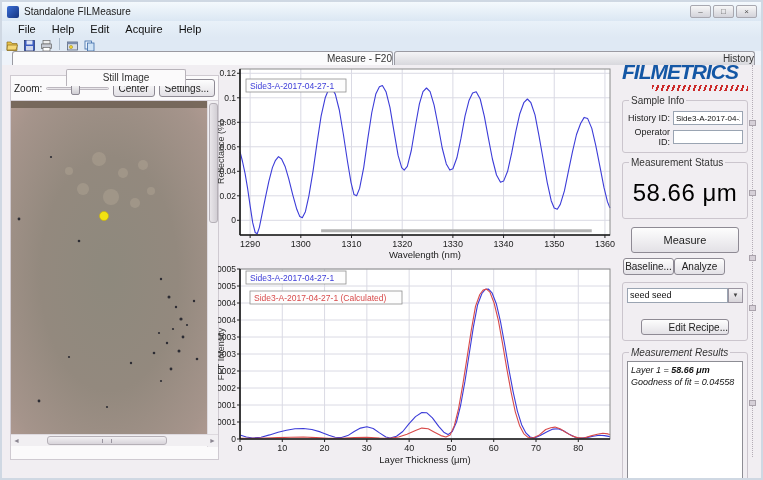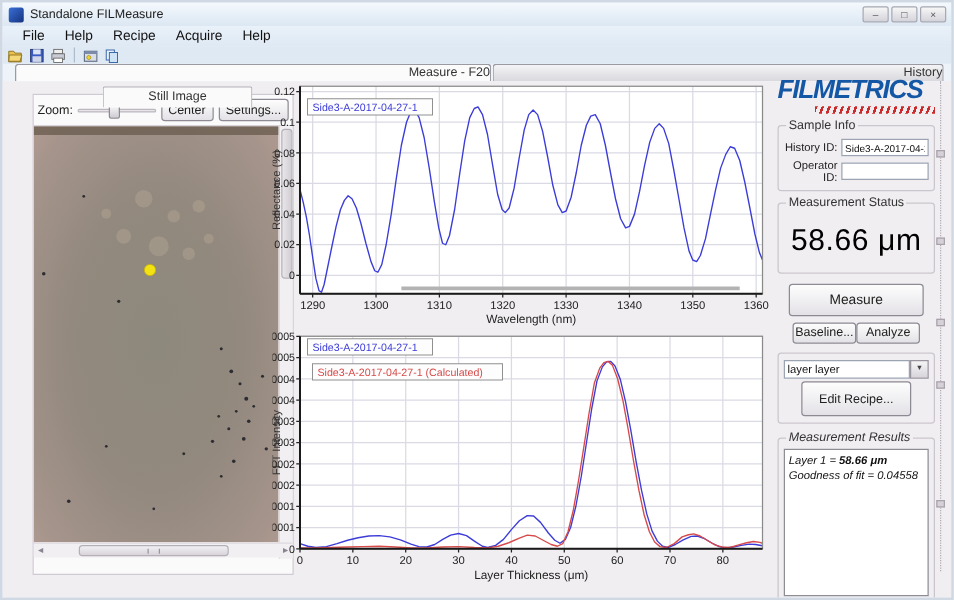--- a/index.html
+++ b/index.html
@@ -27,21 +27,21 @@
   .tabrow { position:absolute; left:0; top:49px; right:0; height:14px; }
   .main-tab { position:absolute; height:14px; border:1px solid #9a9aa2; border-bottom:none;
     border-radius:3px 3px 0 0; font-size:10px; color:#333; text-align:right; line-height:13px; }
   .main-tab.active { background:#fbfbfc; }
   .main-tab.inactive { background:linear-gradient(#f4f4f6,#d8d8dd); }
   .content { position:absolute; left:0; top:63px; right:0; bottom:0; background:#f1eef2; }
   
   .still-tab { position:absolute; left:55px; top:-7px; width:120px; height:17px;
     background:#fbfafb; border:1px solid #b8b3ba; border-bottom:none; border-radius:2px 2px 0 0;
     font-size:10px; text-align:center; line-height:15px; color:#333; z-index:3; }
-  .left-panel { position:absolute; left:24px; top:10px; width:209px; height:385px;
+  .left-panel { position:absolute; left:8px; top:10px; width:209px; height:385px;
     background:#fbfafb; border:1px solid #cfcad1; }
   .img-controls { height:24px; display:flex; align-items:center; padding:0 3px; gap:4px; }
   .zoom-label { font-size:10px; color:#222; }
   .slider { position:relative; width:76px; height:14px; }
   .slider-track { position:absolute; left:0; right:0; top:6px; height:3px;
     background:#e8e5e9; border:1px solid #bcb7bf; border-radius:2px; }
   .slider-thumb { position:absolute; left:40%; top:1px; width:9px; height:13px;
     background:linear-gradient(#fdfdfd,#cfcdd3); border:1px solid #8e8a94; border-radius:2px; }
   .btn { background:linear-gradient(#fdfdfd,#e3e1e6); border:1px solid #8e8a94;
     border-radius:3px; font-size:10px; color:#222; text-align:center; font-family:inherit; }
@@ -69,28 +69,28 @@
     background:repeating-linear-gradient(110deg,#cc2a2a 0 2px,transparent 2px 5px); }
   fieldset { border:1px solid #cbc5cd; border-radius:3px; padding:3px 4px 5px 4px;
     margin-top:4px; background:transparent; }
   legend { font-size:10px; color:#333; padding:0 2px; margin-left:2px; }
   .field-row { display:flex; align-items:center; margin-top:2px; }
   .field-label { font-size:9px; color:#222; width:46px; text-align:right; padding-right:3px; }
   .text-input { flex:1; height:14px; font-size:8px; font-family:inherit; border:1px solid #9aa4b2;
     background:#fff; padding:0 2px; color:#111; width:70px; }
   .big-value { font-size:24px; color:#000; text-align:center; padding:8px 0 6px 0; letter-spacing:0.5px; }
   .measure-btn { display:block; width:108px; height:26px; margin:8px auto 0 auto; font-size:11px; }
-  .two-btns { display:flex; justify-content:center; width:124px; margin:5px auto 0 auto; }
+  .two-btns { display:flex; justify-content:flex-start; width:124px; margin:5px auto 0 auto; }
   .two-btns .btn { width:51px; height:17px; }
   .combo { display:flex; margin-top:2px; }
   .combo-value { flex:1; height:15px; background:#fff; border:1px solid #9aa4b2;
     font-size:9px; padding:1px 2px; color:#111; }
   .combo-btn { width:15px; height:15px; background:linear-gradient(#f5f4f6,#d8d5da);
     border:1px solid #9a94a0; font-size:6px; line-height:13px; text-align:center; color:#444; }
-  .edit-recipe { display:block; width:88px; height:28px; margin:2px auto 0 auto; }
+  .edit-recipe { display:block; width:88px; height:16px; margin:16px auto 0 auto;text-align:right; }
   .results-box { background:#fff; border:1px solid #8d8d94; height:118px;
     font-size:9px; color:#111; padding:2px 3px; line-height:12px; }
   .splitter { position:absolute; left:750px; top:0px; height:392px;
     border-left:1px dotted #b4adb6; }
   .split-handle { position:absolute; left:-4px; width:7px; height:6px;
     background:#d6d0d8; border:1px solid #a9a2ab; }
 </style>
 </head>
 <body>
 
@@ -102,21 +102,21 @@
     <div class="win-btns">
       <div class="win-btn">–</div>
       <div class="win-btn">□</div>
       <div class="win-btn">×</div>
     </div>
   </div>
 
   <div class="menubar">
     <span class="menu-item">File</span>
     <span class="menu-item">Help</span>
-    <span class="menu-item">Recipe</span>
+    <span class="menu-item">Edit</span>
     <span class="menu-item">Acquire</span>
     <span class="menu-item">Help</span>
   </div>
 
   <div class="toolbar">
     <span class="tb-icon">
       <svg width="13" height="13">
           <path d="M1 3 h4 l1 1.5 h5 v7 H1z" fill="#e8c24a" stroke="#8a6d1d" stroke-width="0.7"></path>
           <path d="M1.5 6 h10 l-1.5 5 H1z" fill="#f4d878" stroke="#8a6d1d" stroke-width="0.7"></path>
         </svg>
@@ -390,21 +390,21 @@
       </fieldset>
 
       <button class="btn measure-btn">Measure</button>
       <div class="two-btns">
         <button class="btn">Baseline...</button>
         <button class="btn">Analyze</button>
       </div>
 
       <fieldset style="margin-top:7px;">
         <div class="combo">
-          <div class="combo-value">layer layer</div>
+          <div class="combo-value">seed seed</div>
           <div class="combo-btn">▼</div>
         </div>
         <button class="btn edit-recipe">Edit Recipe...</button>
       </fieldset>
 
       <fieldset style="margin-top:6px;font-style:italic;">
         <legend>Measurement Results</legend>
         <div class="results-box">
           <div><span>Layer 1 = </span><b>58.66 μm</b></div>
           <div>Goodness of fit = 0.04558</div>

